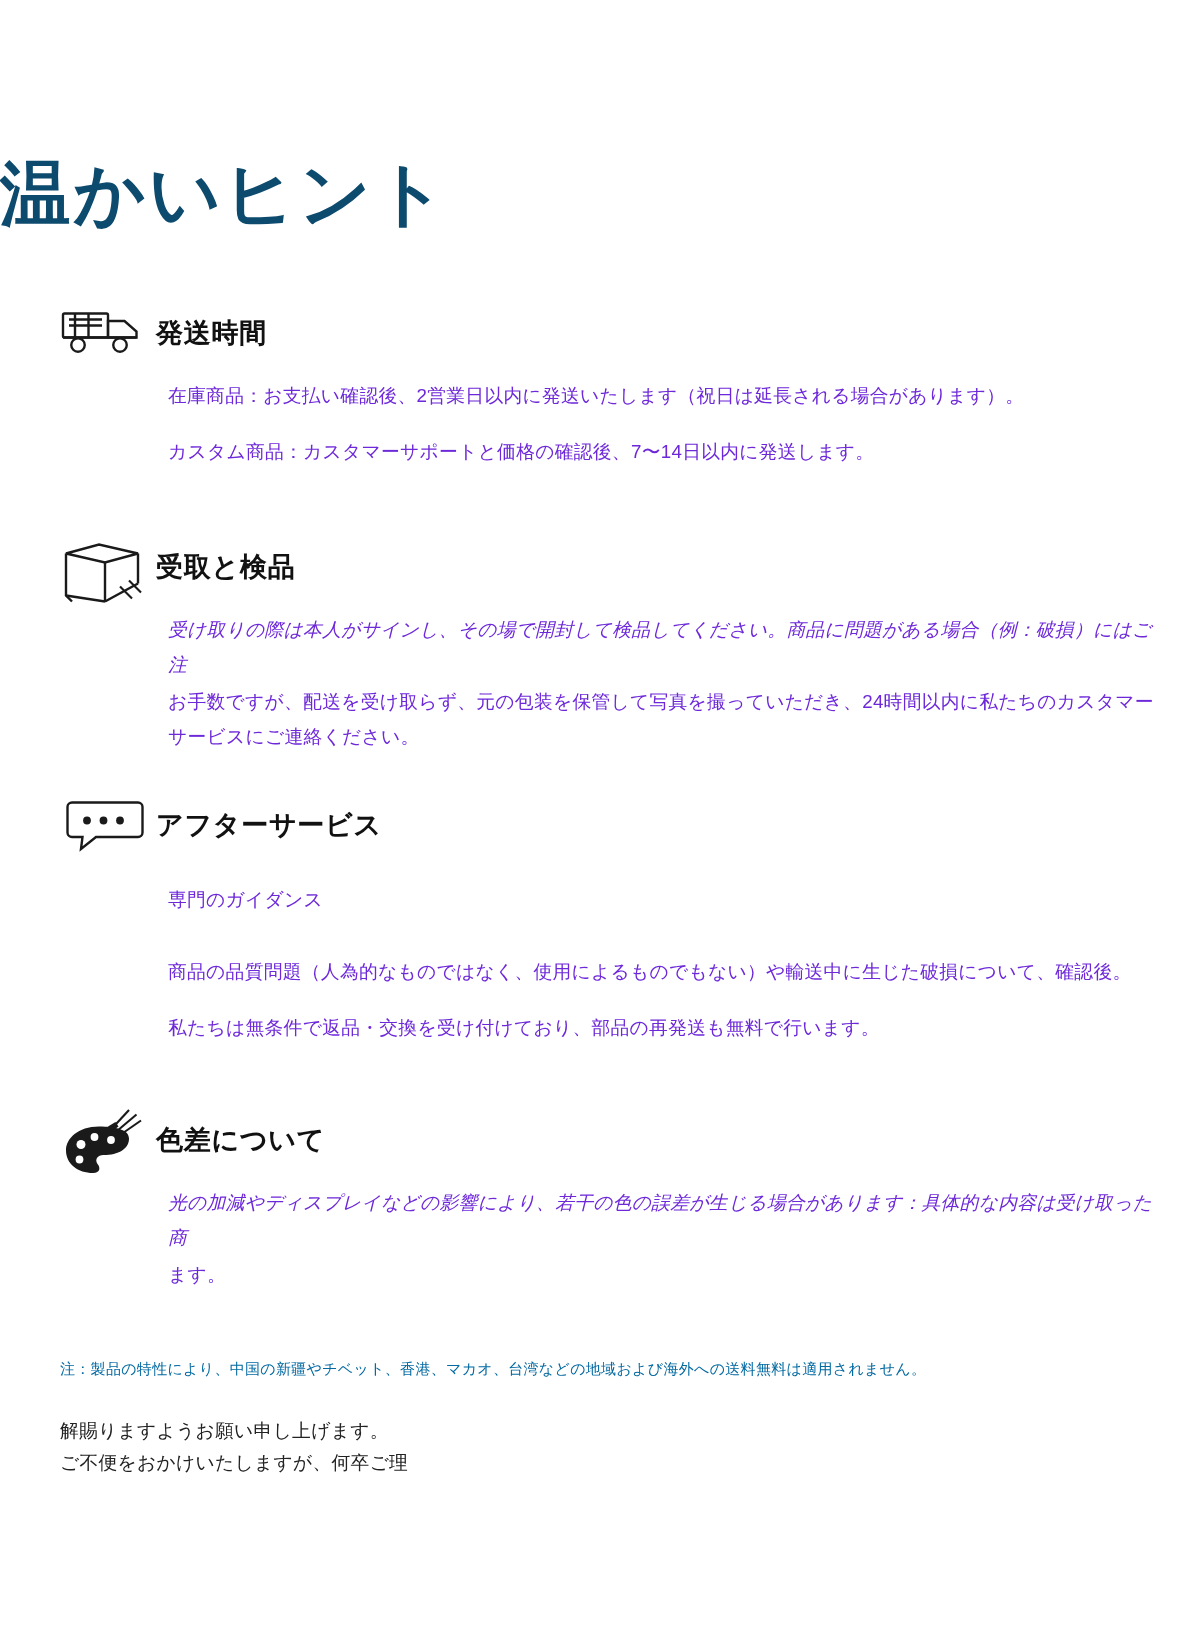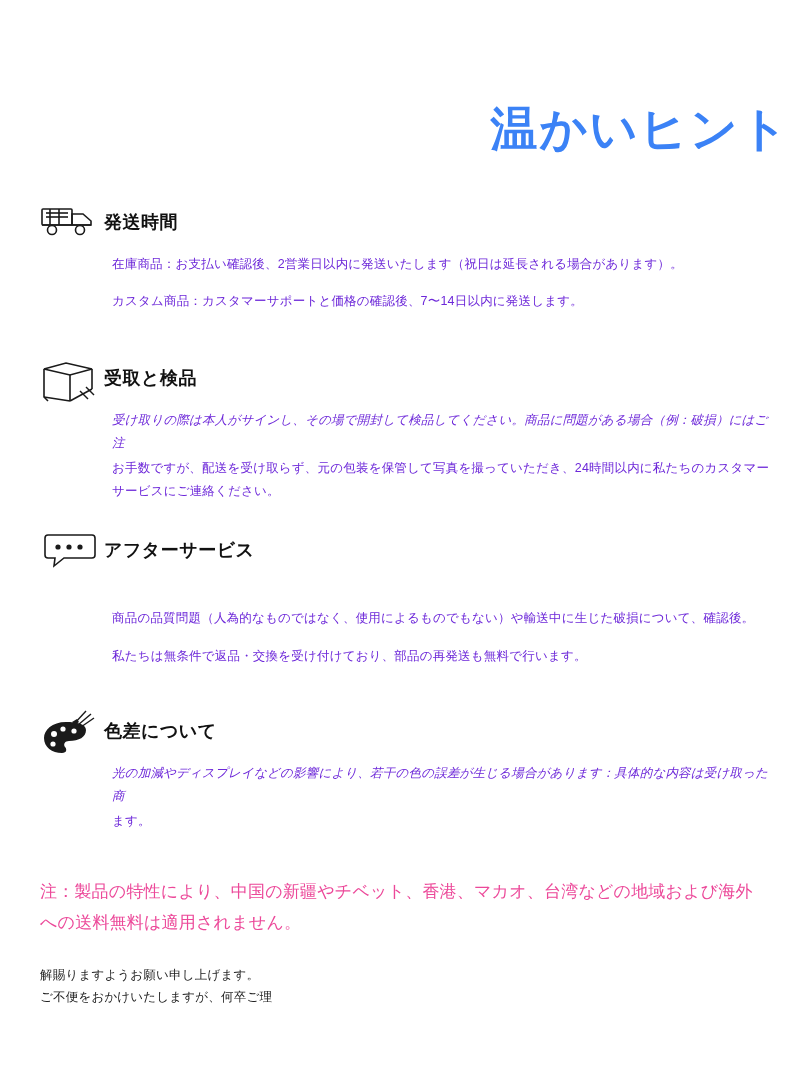--- a/index.html
+++ b/index.html
@@ -17,29 +17,28 @@
   }
   .page {
     width: 790px;
     height: 1086px;
     position: relative;
     box-sizing: border-box;
   }
 
   
   .title {
-    text-align: right;
+    text-align: left;
     font-size: 47px;
     font-weight: bold;
     letter-spacing: 2px;
-    color: #3b82f6;
+    color: #0c4a6e;
     margin: 0;
     padding-top: 103px;
     line-height: 1.1;
-    padding-left: 23px;
   }
 
   
   .section {
     position: relative;
     padding-left: 36px;
   }
   .sec-head {
     display: flex;
     align-items: center;
@@ -68,26 +67,27 @@
     padding-left: 76px;
     padding-right: 10px;
     letter-spacing: 0.2px;
   }
   .para.tight { margin-bottom: 2px; font-style: italic; }
   .gap-s { height: 8px; }
   .gap-m { height: 18px; }
 
   
   .note {
-    font-size: 17px;
+    font-size: 10px;
     line-height: 1.8;
-    color: #ec4899;
+    color: #0369a1;
     padding-left: 40px;
     padding-right: 20px;
     letter-spacing: 0.2px;
+    font-family: Liberation Mono, monospace;
   }
   .note-sub {
     font-size: 12.5px;
     line-height: 1.7;
     color: #222222;
     padding-left: 40px;
     padding-right: 20px;
     letter-spacing: 0.2px;
   }
 </style>
@@ -149,20 +149,21 @@
           <path d="M12 8 H56 A3 3 0 0 1 59 11 V28 A3 3 0 0 1 56 31 H28 L18 39 L19 31 H12 A3 3 0 0 1 9 28 V11 A3 3 0 0 1 12 8 Z"></path>
           <circle cx="22" cy="20" r="2.6" fill="#1a1a1a" stroke="none"></circle>
           <circle cx="33" cy="20" r="2.6" fill="#1a1a1a" stroke="none"></circle>
           <circle cx="44" cy="20" r="2.6" fill="#1a1a1a" stroke="none"></circle>
         </svg>
       </span>
       <span class="sec-title">アフターサービス</span>
     </div>
     <div class="gap-s"></div>
     <div class="gap-s"></div>
+    <p class="para">専門のガイダンス</p>
     <div class="gap-m"></div>
     <p class="para">商品の品質問題（人為的なものではなく、使用によるものでもない）や輸送中に生じた破損について、確認後。</p>
     <div class="gap-s"></div>
     <p class="para">私たちは無条件で返品・交換を受け付けており、部品の再発送も無料で行います。</p>
   </div>
 
   <div class="section" style="margin-top:40px;">
     <div class="sec-head">
       <span class="sec-icon">
         <svg width="68" height="52" viewBox="0 0 68 52" fill="none" stroke="#1a1a1a" stroke-width="1.5">

